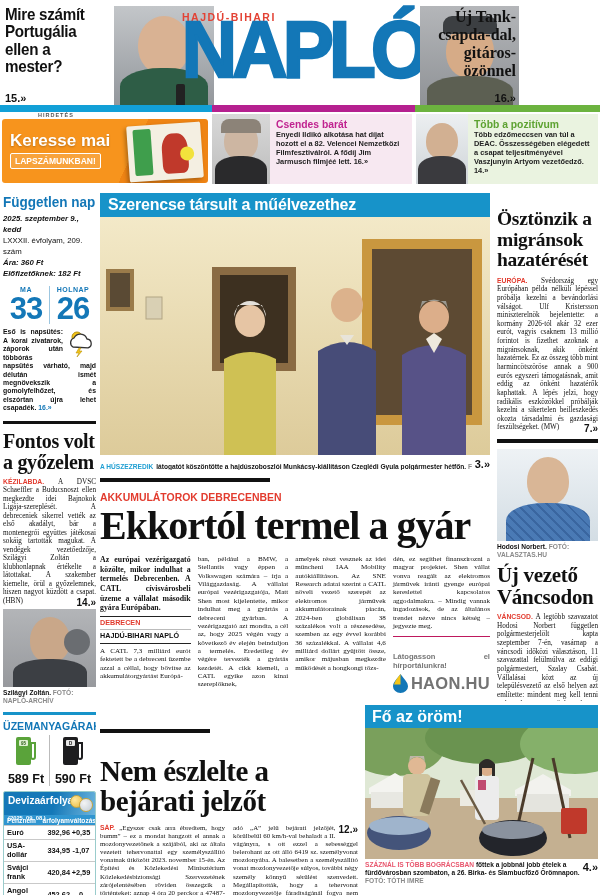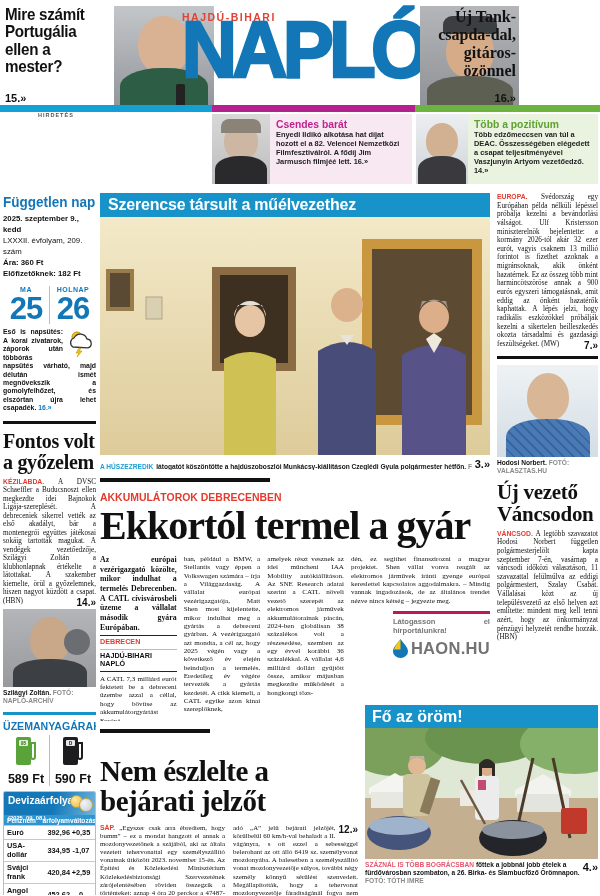--- a/index.html
+++ b/index.html
@@ -43,21 +43,21 @@
   .t-photo{position:relative;width:58px;height:70px;flex:0 0 58px;overflow:hidden;}
   .t-txt{padding:4px 5px 0 6px;}
   .t-title{font-weight:900;font-size:11px;margin-bottom:1px;transform:scaleX(.94);transform-origin:left;}
   .t-body{font-size:7.4px;font-weight:bold;line-height:1.2;color:#222;}
   .t-ref{font-weight:900;}
   
   .sidebar{position:absolute;left:3px;top:193px;width:93px;height:702px;overflow:hidden;}
   .fn-title{color:#1377b7;font-weight:900;font-size:15px;transform:scaleX(.9);transform-origin:left;
             margin-bottom:4px;white-space:nowrap;}
   .meta{font-size:7.8px;line-height:1.4;}
-  .meta .b{font-weight:bold;}
+  .meta .b{font-weight:bold;font-style:italic;}
   .wx{display:flex;margin:7px 0 4px 0;}
   .wx-cell{flex:1;text-align:center;color:#1377b7;}
   .wx-cell+.wx-cell{border-left:1.5px solid #9cc6e0;}
   .wx-lab{font-size:7px;font-weight:900;letter-spacing:.5px;}
   .wx-num{font-size:31px;font-weight:bold;line-height:1;letter-spacing:-1px;}
   .wx-txt{font-size:6.9px;font-weight:bold;line-height:1.22;text-align:justify;}
   .wx-txt .ref{color:#1377b7;font-weight:900;}
   .wx-ico{float:right;margin:2px 0 2px 3px;}
   .rule-k{height:3.5px;background:#111;margin:8px 0 7px 0;}
   .rule-t{height:3px;background:#1793c9;margin:7px 0 5px 0;}
@@ -102,21 +102,21 @@
   .split-rule{width:170px;height:4px;background:#111;margin:8px 0 9px 0;}
   .m-kick{color:#e23b2e;font-weight:900;font-size:11px;transform:scaleX(.95);transform-origin:left;}
   .m-head{font-family:"Liberation Serif",serif;font-weight:bold;font-size:40px;line-height:1;
           letter-spacing:-1px;margin:3px 0 9px 0;}
   .cols{display:flex;gap:7px;height:166px;overflow:hidden;}
   .col{flex:1;font-family:"Liberation Serif",serif;font-size:7.1px;line-height:1.18;text-align:justify;}
   .m-lead{font-weight:bold;font-size:7.8px;line-height:1.24;}
   .byl{border-top:1.5px solid #222;margin:3px 0;padding-top:2px;font-family:"Liberation Sans",sans-serif;}
   .byl-p{color:#e23b2e;font-weight:bold;font-size:7.2px;border-bottom:1px solid #bbb;padding-bottom:2px;}
   .byl-a{font-weight:bold;font-size:7.2px;padding-top:2px;border-bottom:1.5px solid #222;padding-bottom:2px;}
-  .portal{margin-top:6px;border-top:3px solid #be185d;padding-top:4px;font-family:"Liberation Sans",sans-serif;margin-left:42px;}
+  .portal{margin-top:6px;border-top:1px solid #be185d;padding-top:16px;font-family:"Liberation Sans",sans-serif;}
   .portal-cta{color:#777;font-weight:bold;font-size:7.6px;}
   .portal-logo{display:flex;align-items:center;gap:3px;margin-top:3px;}
   .portal-name{font-weight:bold;font-size:16.5px;color:#737373;letter-spacing:.3px;}
   .bottom-article{position:absolute;left:0;top:536px;width:258px;}
   .ba-rule{width:110px;height:4px;background:#111;margin-bottom:5px;}
   .ba-head{font-family:"Liberation Serif",serif;font-weight:bold;font-size:29px;line-height:1.03;
            letter-spacing:-.5px;margin-bottom:7px;}
   .ba-cols{display:flex;gap:8px;height:92px;overflow:hidden;}
   .ba-col{flex:1;font-family:"Liberation Serif",serif;font-size:6.9px;line-height:1.18;text-align:justify;}
   
@@ -159,20 +159,29 @@
   </header>
 
   <div class="bars">
     <span style="width:212px;background:#12a0d7;"></span>
     <span style="width:203px;background:#b5208f;"></span>
     <span style="width:185px;background:#6cb33f;"></span>
   </div>
 
   <div class="t-ad">
     <div class="t-ad-label">HIRDETÉS</div>
+    <div class="t-ad-box">
+      <span class="t-ad-line1">Keresse mai</span>
+      <span class="t-ad-badge">LAPSZÁMUNKBAN!</span>
+      <span class="t-ad-mag">
+        <i style="left:6px;top:4px;width:18px;height:46px;background:#3f9e4c;border-radius:2px;"></i>
+        <i style="left:34px;top:10px;width:26px;height:40px;background:#c0392b;border-radius:40% 40% 20% 20%;"></i>
+        <i style="left:52px;top:24px;width:14px;height:14px;background:#f2e23c;border-radius:50%;"></i>
+      </span>
+    </div>
   </div>
 
   <div class="teaser t-cul">
     <div class="t-photo" style="background:linear-gradient(#d8d8d8,#bdbdbd);">
       <span class="hd" style="top:8px;width:34px;height:38px;background:#cdb6a2;"></span>
       <span style="position:absolute;left:50%;top:5px;transform:translateX(-50%);width:40px;height:14px;background:#8c8378;border-radius:8px 8px 0 0;"></span>
       <span class="bd" style="top:42px;width:52px;height:28px;background:#2a2a2c;"></span>
     </div>
     <div class="t-txt">
       <div class="t-title" style="color:#c02390;">Csendes barát</div>
@@ -195,21 +204,21 @@
     <div class="fn-title">Független napilap</div>
     <div class="meta">
       <div class="b">2025. szeptember 9., kedd</div>
       <div>LXXXII. évfolyam, 209. szám</div>
       <div class="b">Ára: 360 Ft</div>
       <div class="b">Előfizetőknek: 182 Ft</div>
     </div>
     <div class="wx">
       <div class="wx-cell">
         <div class="wx-lab">MA</div>
-        <div class="wx-num">25</div>
+        <div class="wx-num">33</div>
       </div>
       <div class="wx-cell">
         <div class="wx-lab">HOLNAP</div>
         <div class="wx-num">26</div>
       </div>
     </div>
     <div class="wx-txt">
       <svg class="wx-ico" width="30" height="27" viewBox="0 0 30 27">
         <circle cx="11" cy="7" r="5" fill="#f5c518" stroke="#b8930e" stroke-width="1"></circle>
         <path d="M7 17a5 5 0 0 1 1-9 7 7 0 0 1 13 1 4.5 4.5 0 0 1 1 8.8 Z" fill="#fff" stroke="#333" stroke-width="1.3"></path>
@@ -372,20 +381,21 @@
         </div>
         <div class="ba-col">
           <span class="pref">12.»</span>
           <span>adó „A” jelű bejárati jelzőjét, körülbelül 60 km/h-val behaladt a II. vágányra, s ott ezzel a sebességgel belerohant az ott álló 6419 sz. személyvonat mozdonyába. A balesetben a személyszállító vonat mozdonyvezetője súlyos, további négy személy könnyű sérülést szenvedett. Megállapították, hogy a tehervonat mozdonyvezetője fáradtságánál fogva nem észlelte az állomás bejárati jelzőjét és a vonat helyzetét. (HBN)</span>
         </div>
       </div>
     </article>
   </main>
 
   <aside class="rightcol">
+    <h2 class="rc-head">Ösztönzik a migránsok hazatérését</h2>
     <div class="rc-body">
       <span class="kick">EURÓPA.</span>
       <span>Svédország egy Európában példa nélküli lépéssel próbálja kezelni a bevándorlási válságot. Ulf Kristersson miniszterelnök bejelentette: a kormány 2026-tól akár 32 ezer eurót, vagyis csaknem 13 millió forintot is fizethet azoknak a migránsoknak, akik önként hazatérnek. Ez az összeg több mint harmincötszöröse annak a 900 eurós egyszeri támogatásnak, amit eddig az önként hazatérők kaphattak. A lépés jelzi, hogy radikális eszközökkel próbálják kezelni a sikertelen beilleszkedés okozta társadalmi és gazdasági feszültségeket. (MW)</span>
       <span class="pref">7.»</span>
     </div>
     <div class="rule-k" style="margin:7px 0 6px 0;"></div>
     <div class="ph" style="position:relative;left:0;top:0;width:101px;height:92px;background:linear-gradient(#eef2f5,#d3dde4);">
       <span class="hd" style="top:8px;width:42px;height:48px;background:#d9b696;"></span>
       <span class="bd" style="top:54px;width:84px;height:38px;background:repeating-linear-gradient(45deg,#4a7ab5 0 5px,#3a66a0 5px 7px);"></span>
     </div>

